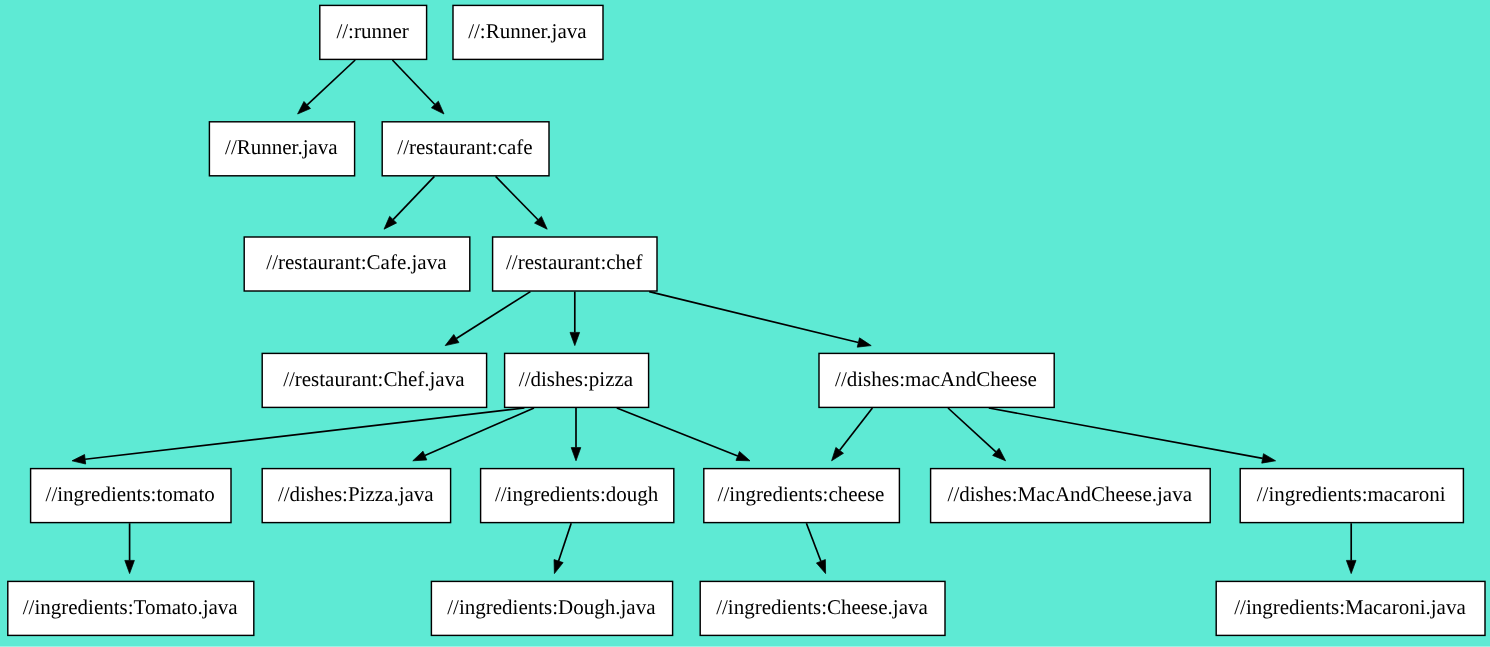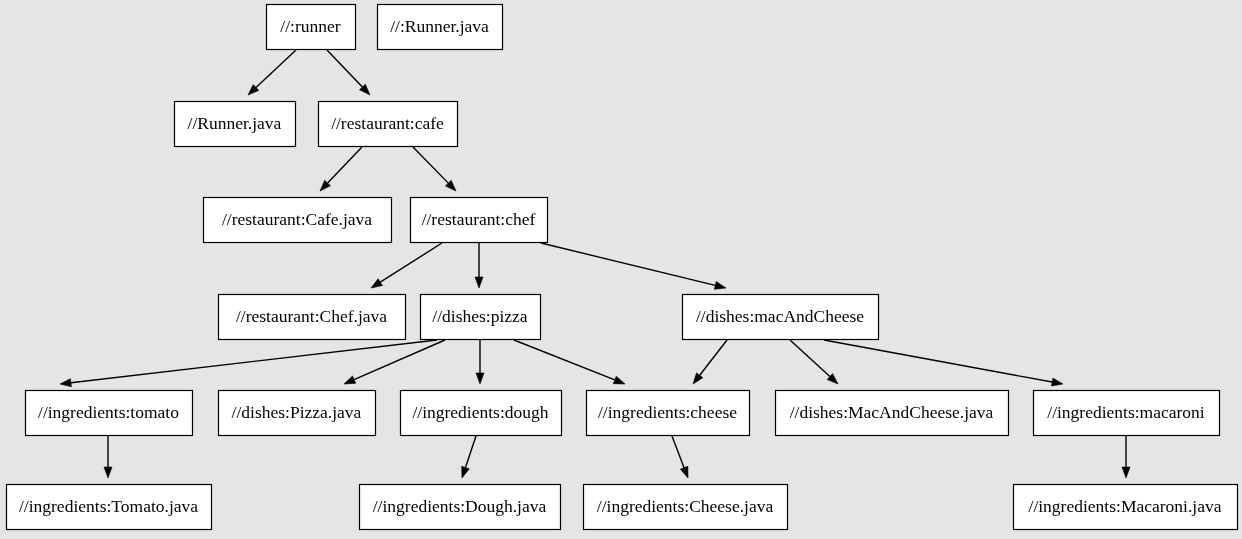--- a/index.html
+++ b/index.html
@@ -4,21 +4,21 @@
 <style>
   html, body {
     margin: 0;
     padding: 0;
     background: #ffffff;
   }
   #graph-canvas {
     position: relative;
     width: 1242px;
     height: 539px;
-    background: #e5e5e5;
+    background: #5eead4;
     overflow: hidden;
     font-family: "Liberation Serif", "DejaVu Serif", serif;
   }
   #graph-svg {
     position: absolute;
     top: 0; left: 0;
     width: 1242px;
     height: 539px;
   }
   .node-rect {

